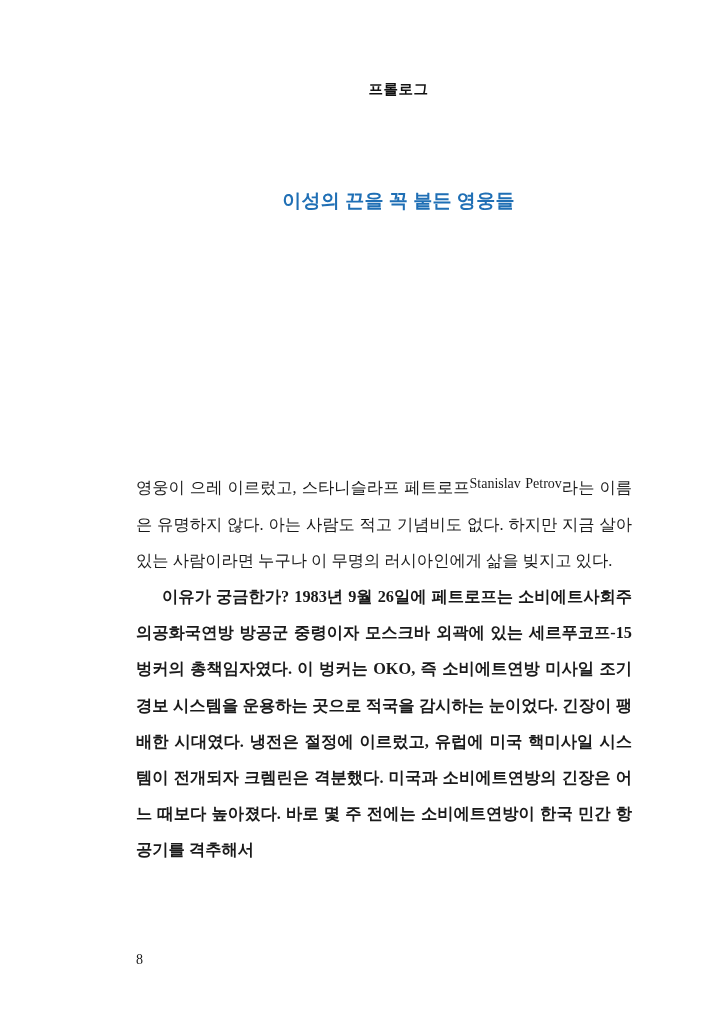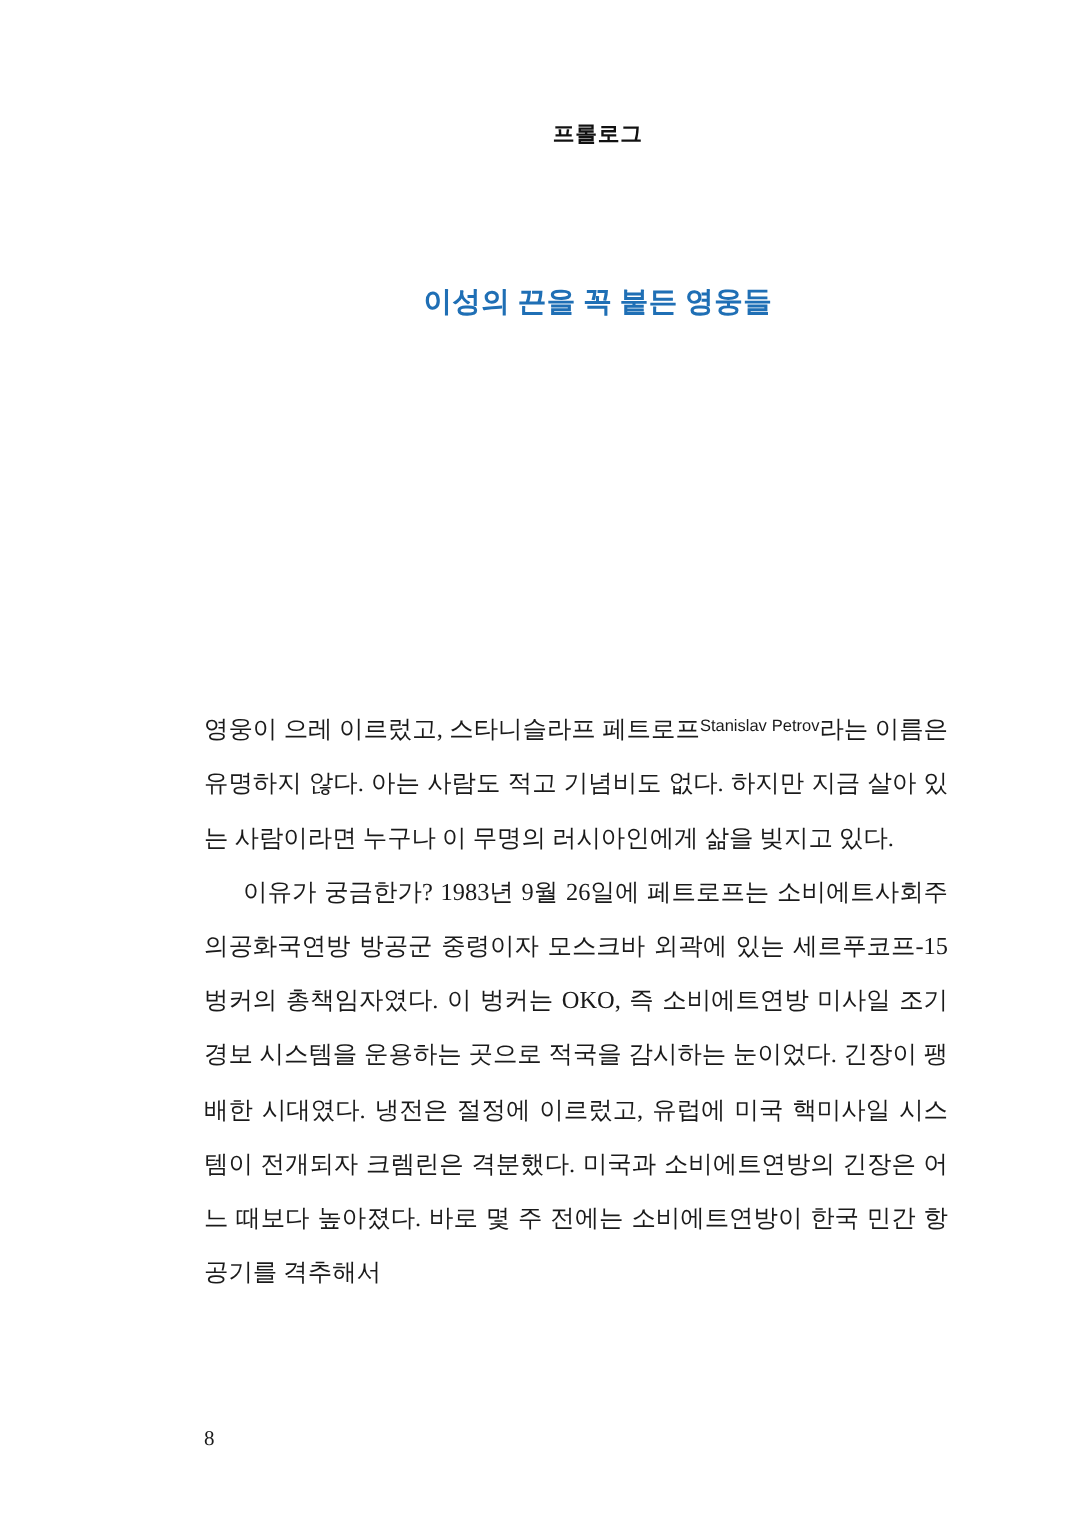--- a/index.html
+++ b/index.html
@@ -55,26 +55,27 @@
     line-height: 36.2px;
     text-align: justify;
     text-justify: inter-character;
     color: #1a1a1a;
   }
   .body-text p {
     margin: 0;
   }
   .body-text p.indent {
     text-indent: 1.6em;
+    font-weight: bold;
   }
   .ruby {
-    font-size: 11px;
+    font-size: 14px;
     vertical-align: 0.38em;
     letter-spacing: 0;
-    font-family: Liberation Sans, sans-serif;
+    font-family: Liberation Serif, serif;
   }
   .folio {
     position: absolute;
     left: 96px;
     top: 952px;
     font-size: 14px;
     color: #1a1a1a;
   }
 </style>
 </head>

